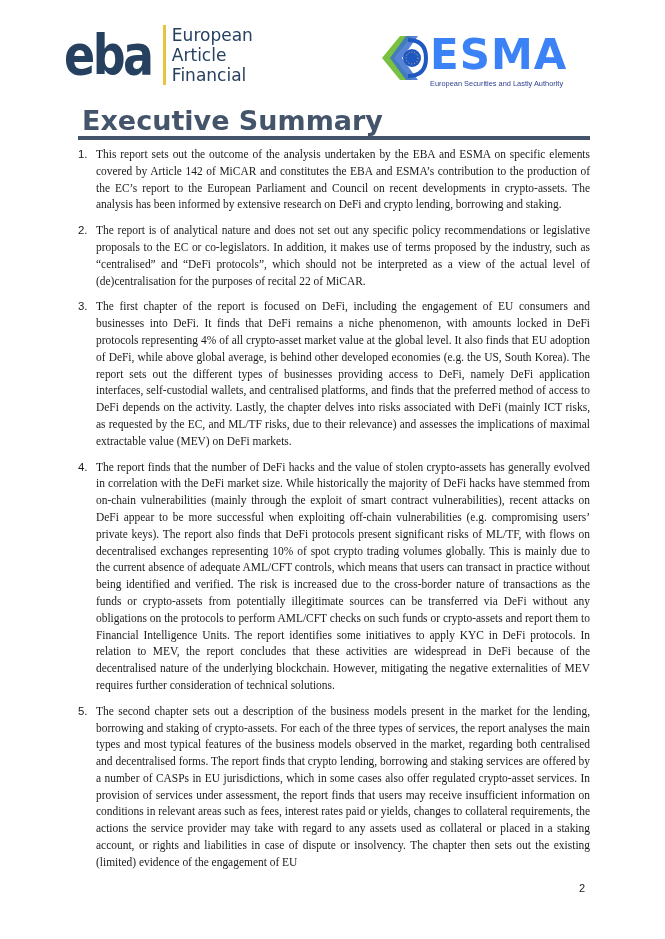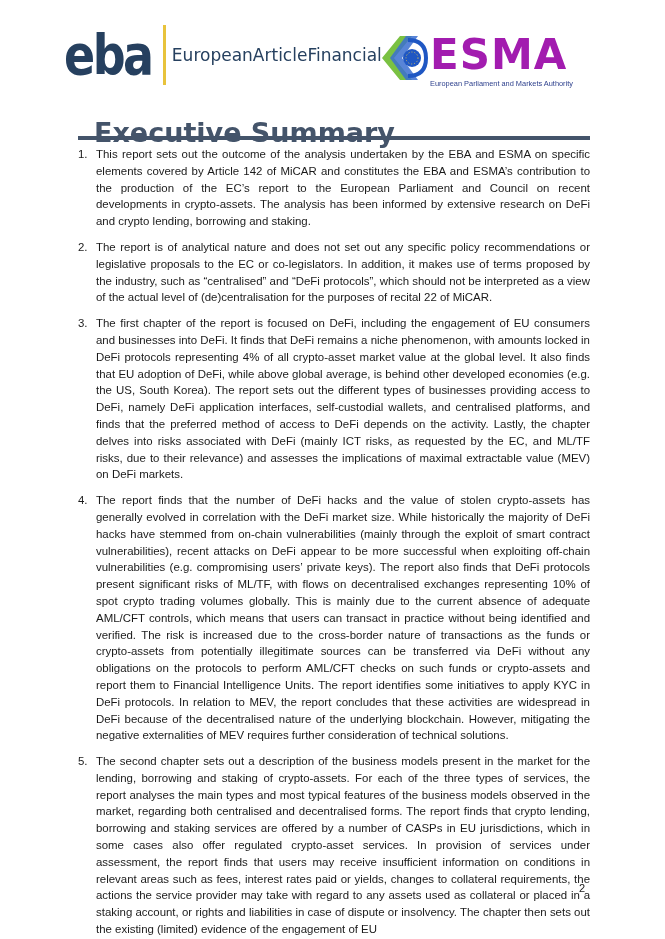--- a/index.html
+++ b/index.html
@@ -12,57 +12,57 @@
       display: flex; align-items: center;
     }
     .eba-mark {
       font-family: "DejaVu Sans", sans-serif; font-weight: bold;
       font-size: 56px; color: #26405f; letter-spacing: -3px;
       line-height: 56px; transform: scaleX(0.82); transform-origin: left center;
       margin-right: -12px;
     }
     .eba-bar { width: 3px; height: 60px; background: #e8c33c; margin: 0 6px 0 4px; }
     .eba-text {
-      display: flex; flex-direction: row;
+      display: flex; flex-direction: column;
       font-family: "DejaVu Sans", sans-serif; font-size: 17px; line-height: 20px;
       color: #26405f;
     }
     .esma-logo {
       position: absolute; left: 378px; top: 32px; width: 215px; height: 62px;
     }
     .esma-word {
       position: absolute; left: 52px; top: 0px;
       font-family: "DejaVu Sans", sans-serif; font-weight: bold;
-      font-size: 42px; line-height: 46px; color: #a21caf; letter-spacing: 1px;
+      font-size: 42px; line-height: 46px; color: #3b82f6; letter-spacing: 1px;
     }
     .esma-sub {
       position: absolute; left: 52px; top: 47px;
       font-family: "Liberation Sans", sans-serif; font-size: 7.4px; color: #2c3f8c;
       white-space: nowrap;
     }
     .esma-emblem { position: absolute; left: 0; top: 2px; }
     .title {
       position: absolute; left: 78px; top: 100px;
       font-family: "DejaVu Sans", sans-serif; font-weight: bold;
-      font-size: 27px; color: #44546a; margin: 16px; line-height: 34px;
+      font-size: 27px; color: #44546a; margin: 4px; line-height: 34px;
     }
     .title-rule {
       position: absolute; left: 78px; top: 136px; width: 512px; height: 4px;
       background: #44546a;
     }
     .summary-list {
       position: absolute; left: 78px; top: 146px; width: 512px;
       margin: 0; padding: 0; list-style: none;
     }
     .summary-item {
       display: flex; margin-bottom: 9px;
       font-family: "Liberation Sans", sans-serif; font-size: 11.45px; line-height: 16.8px;
     }
     .item-num { width: 18px; flex: 0 0 18px; }
-    .item-text { flex: 1; text-align: justify; }
+    .item-text { flex: 1; text-align: justify; font-family: Liberation Serif, serif; }
     .page-number {
       position: absolute; left: 579px; top: 882px;
       font-family: "Liberation Sans", sans-serif; font-size: 11px; color: #1a1a1a;
     }
   </style>
 </head>
 <body>
 
 <div class="eba-logo">
   <span class="eba-mark">eba</span>
@@ -76,21 +76,21 @@
 
 <div class="esma-logo">
   <svg class="esma-emblem" width="50" height="48" viewBox="0 0 50 48">
     <path d="M22 2 L4 24 L22 46 L34 46 L16 24 L34 2 Z" fill="#7ac142"></path>
     <path d="M28 2 L12 24 L28 46 L40 46 L24 24 L40 2 Z" fill="#3b6fd0" opacity="0.85"></path>
     <path d="M30 6 Q48 6 48 24 Q48 42 30 42" fill="none" stroke="#1f57c3" stroke-width="4"></path>
     <circle cx="34" cy="24" r="9" fill="#1f57c3"></circle>
     <circle cx="34" cy="24" r="6" fill="none" stroke="#f5d142" stroke-width="0.8" stroke-dasharray="1 2"></circle>
   </svg>
   <span class="esma-word">ESMA</span>
-  <span class="esma-sub">European Parliament and Markets Authority</span>
+  <span class="esma-sub">European Securities and Lastly Authority</span>
 </div>
 
 <h1 class="title">Executive Summary</h1>
 <div class="title-rule"></div>
 
 <ol class="summary-list">
   <li class="summary-item">
     <span class="item-num">1.</span>
     <span class="item-text">This report sets out the outcome of the analysis undertaken by the EBA and ESMA on specific elements covered by Article 142 of MiCAR and constitutes the EBA and ESMA’s contribution to the production of the EC’s report to the European Parliament and Council on recent developments in crypto-assets. The analysis has been informed by extensive research on DeFi and crypto lending, borrowing and staking.</span>
   </li>

